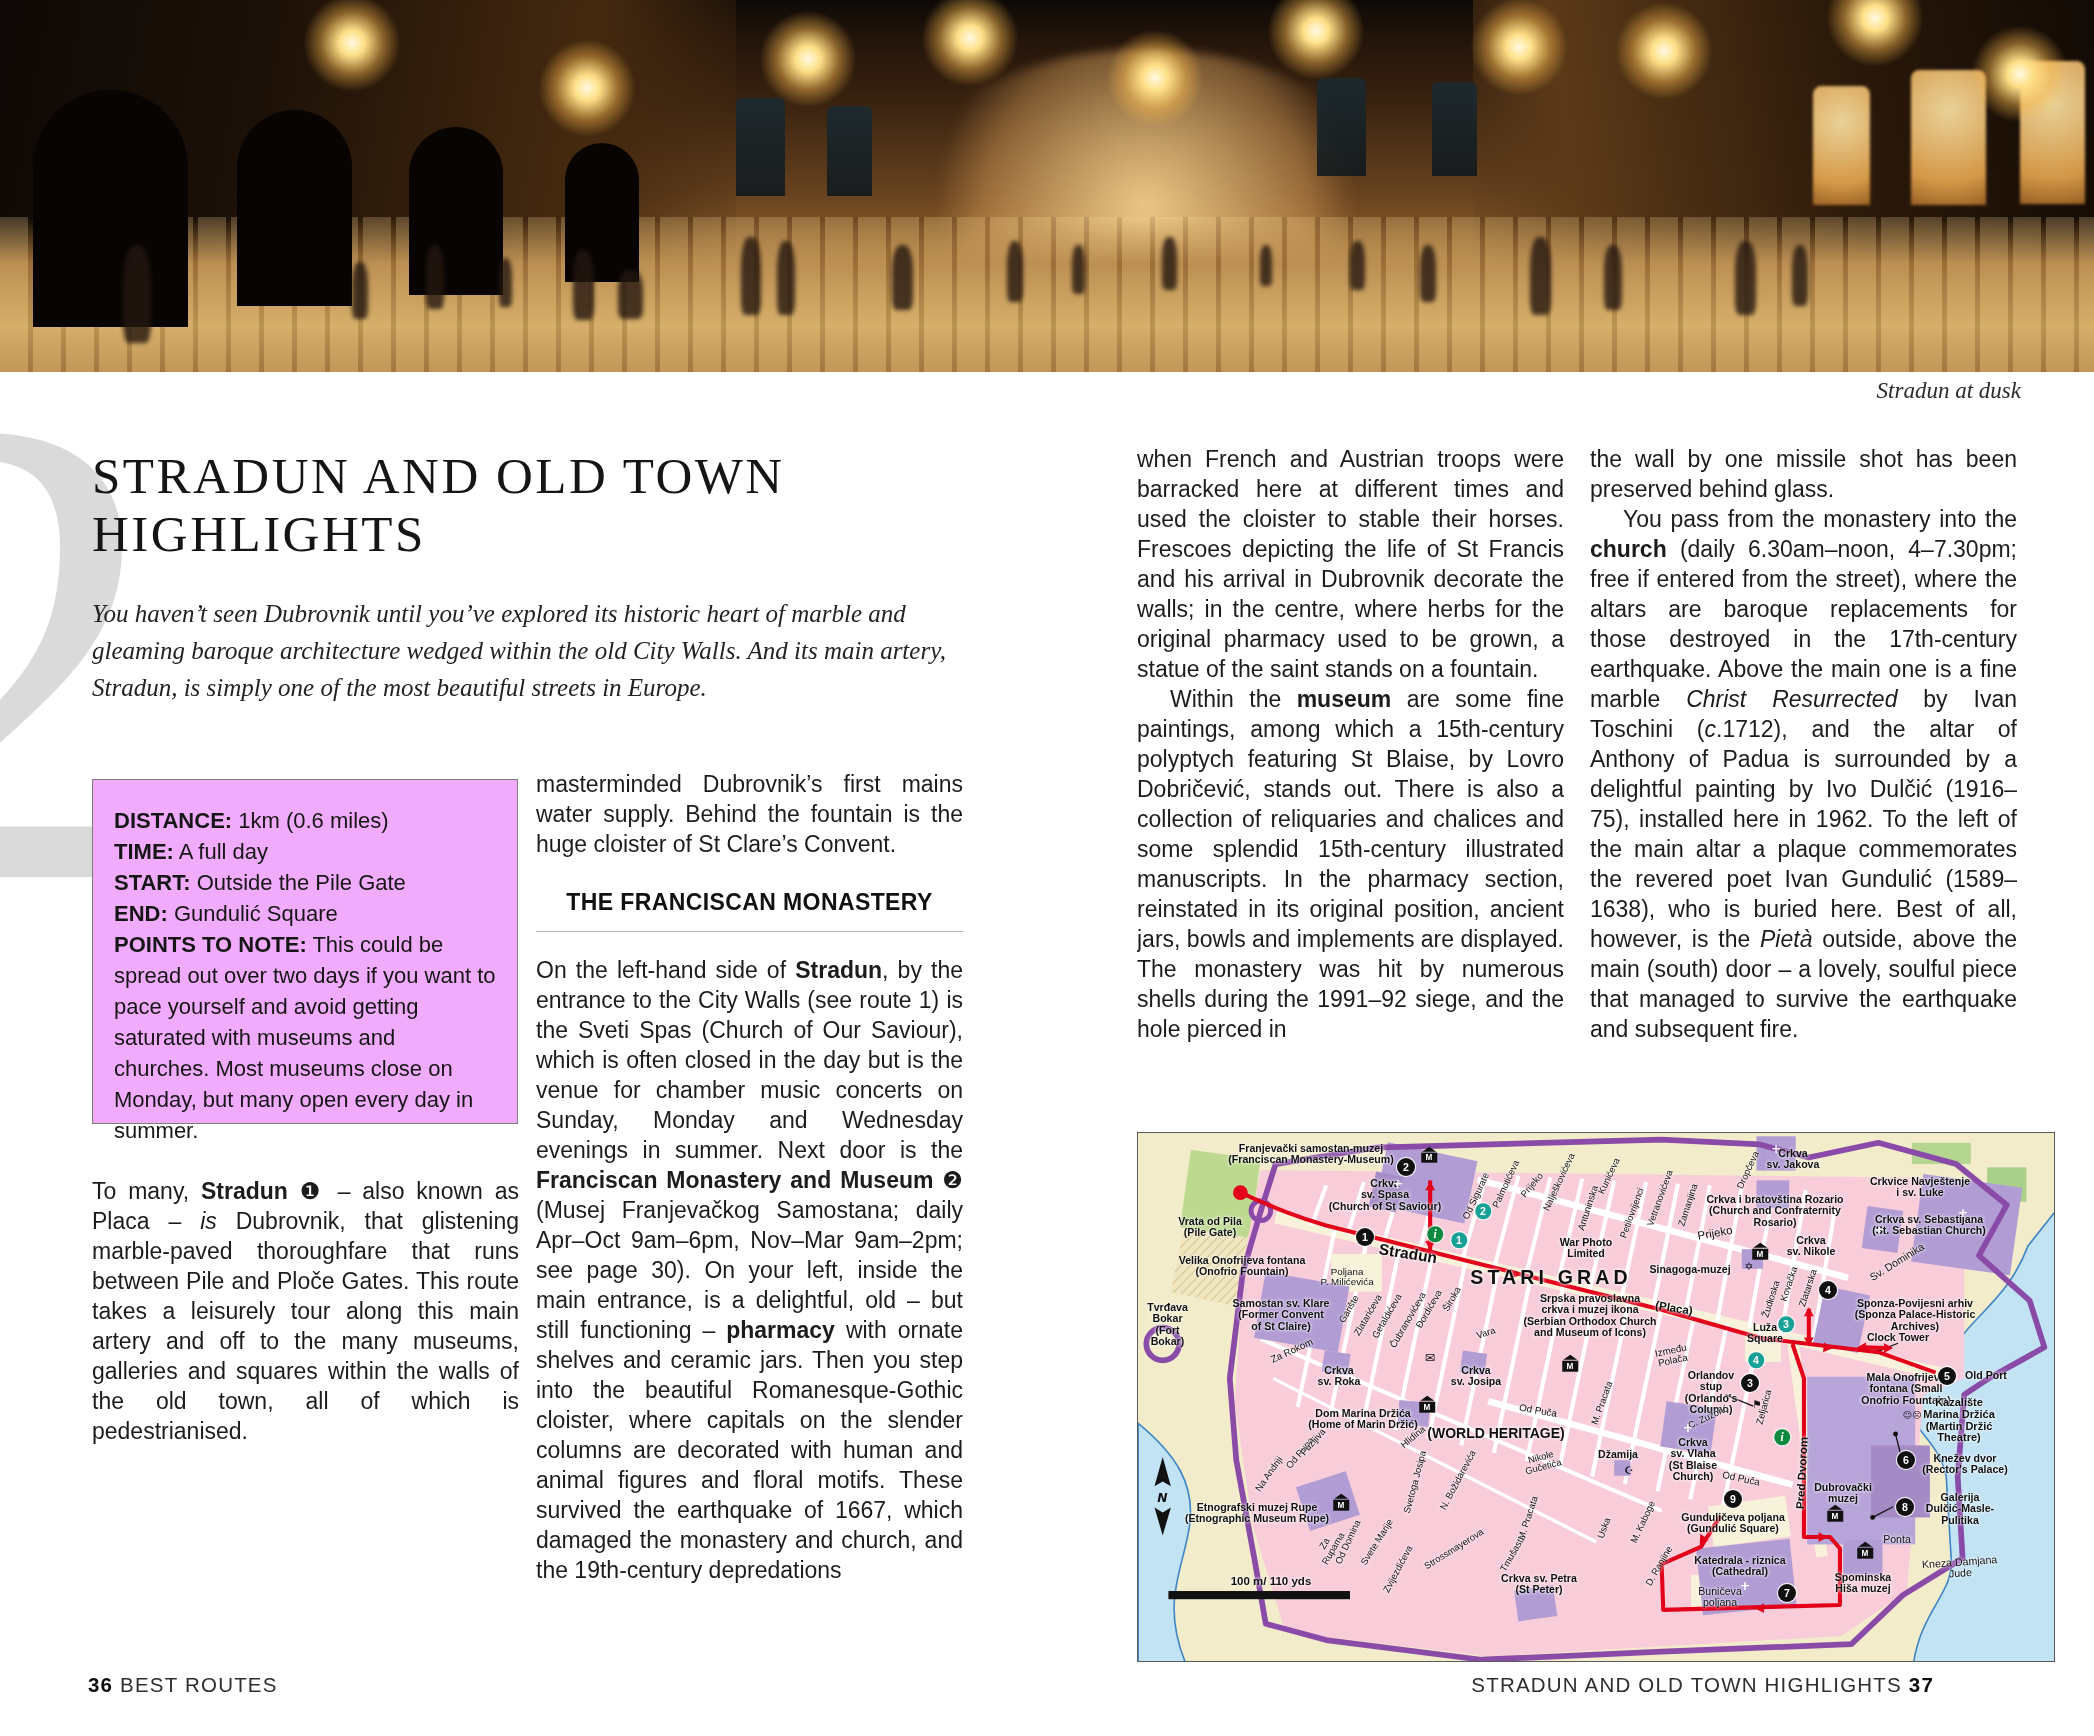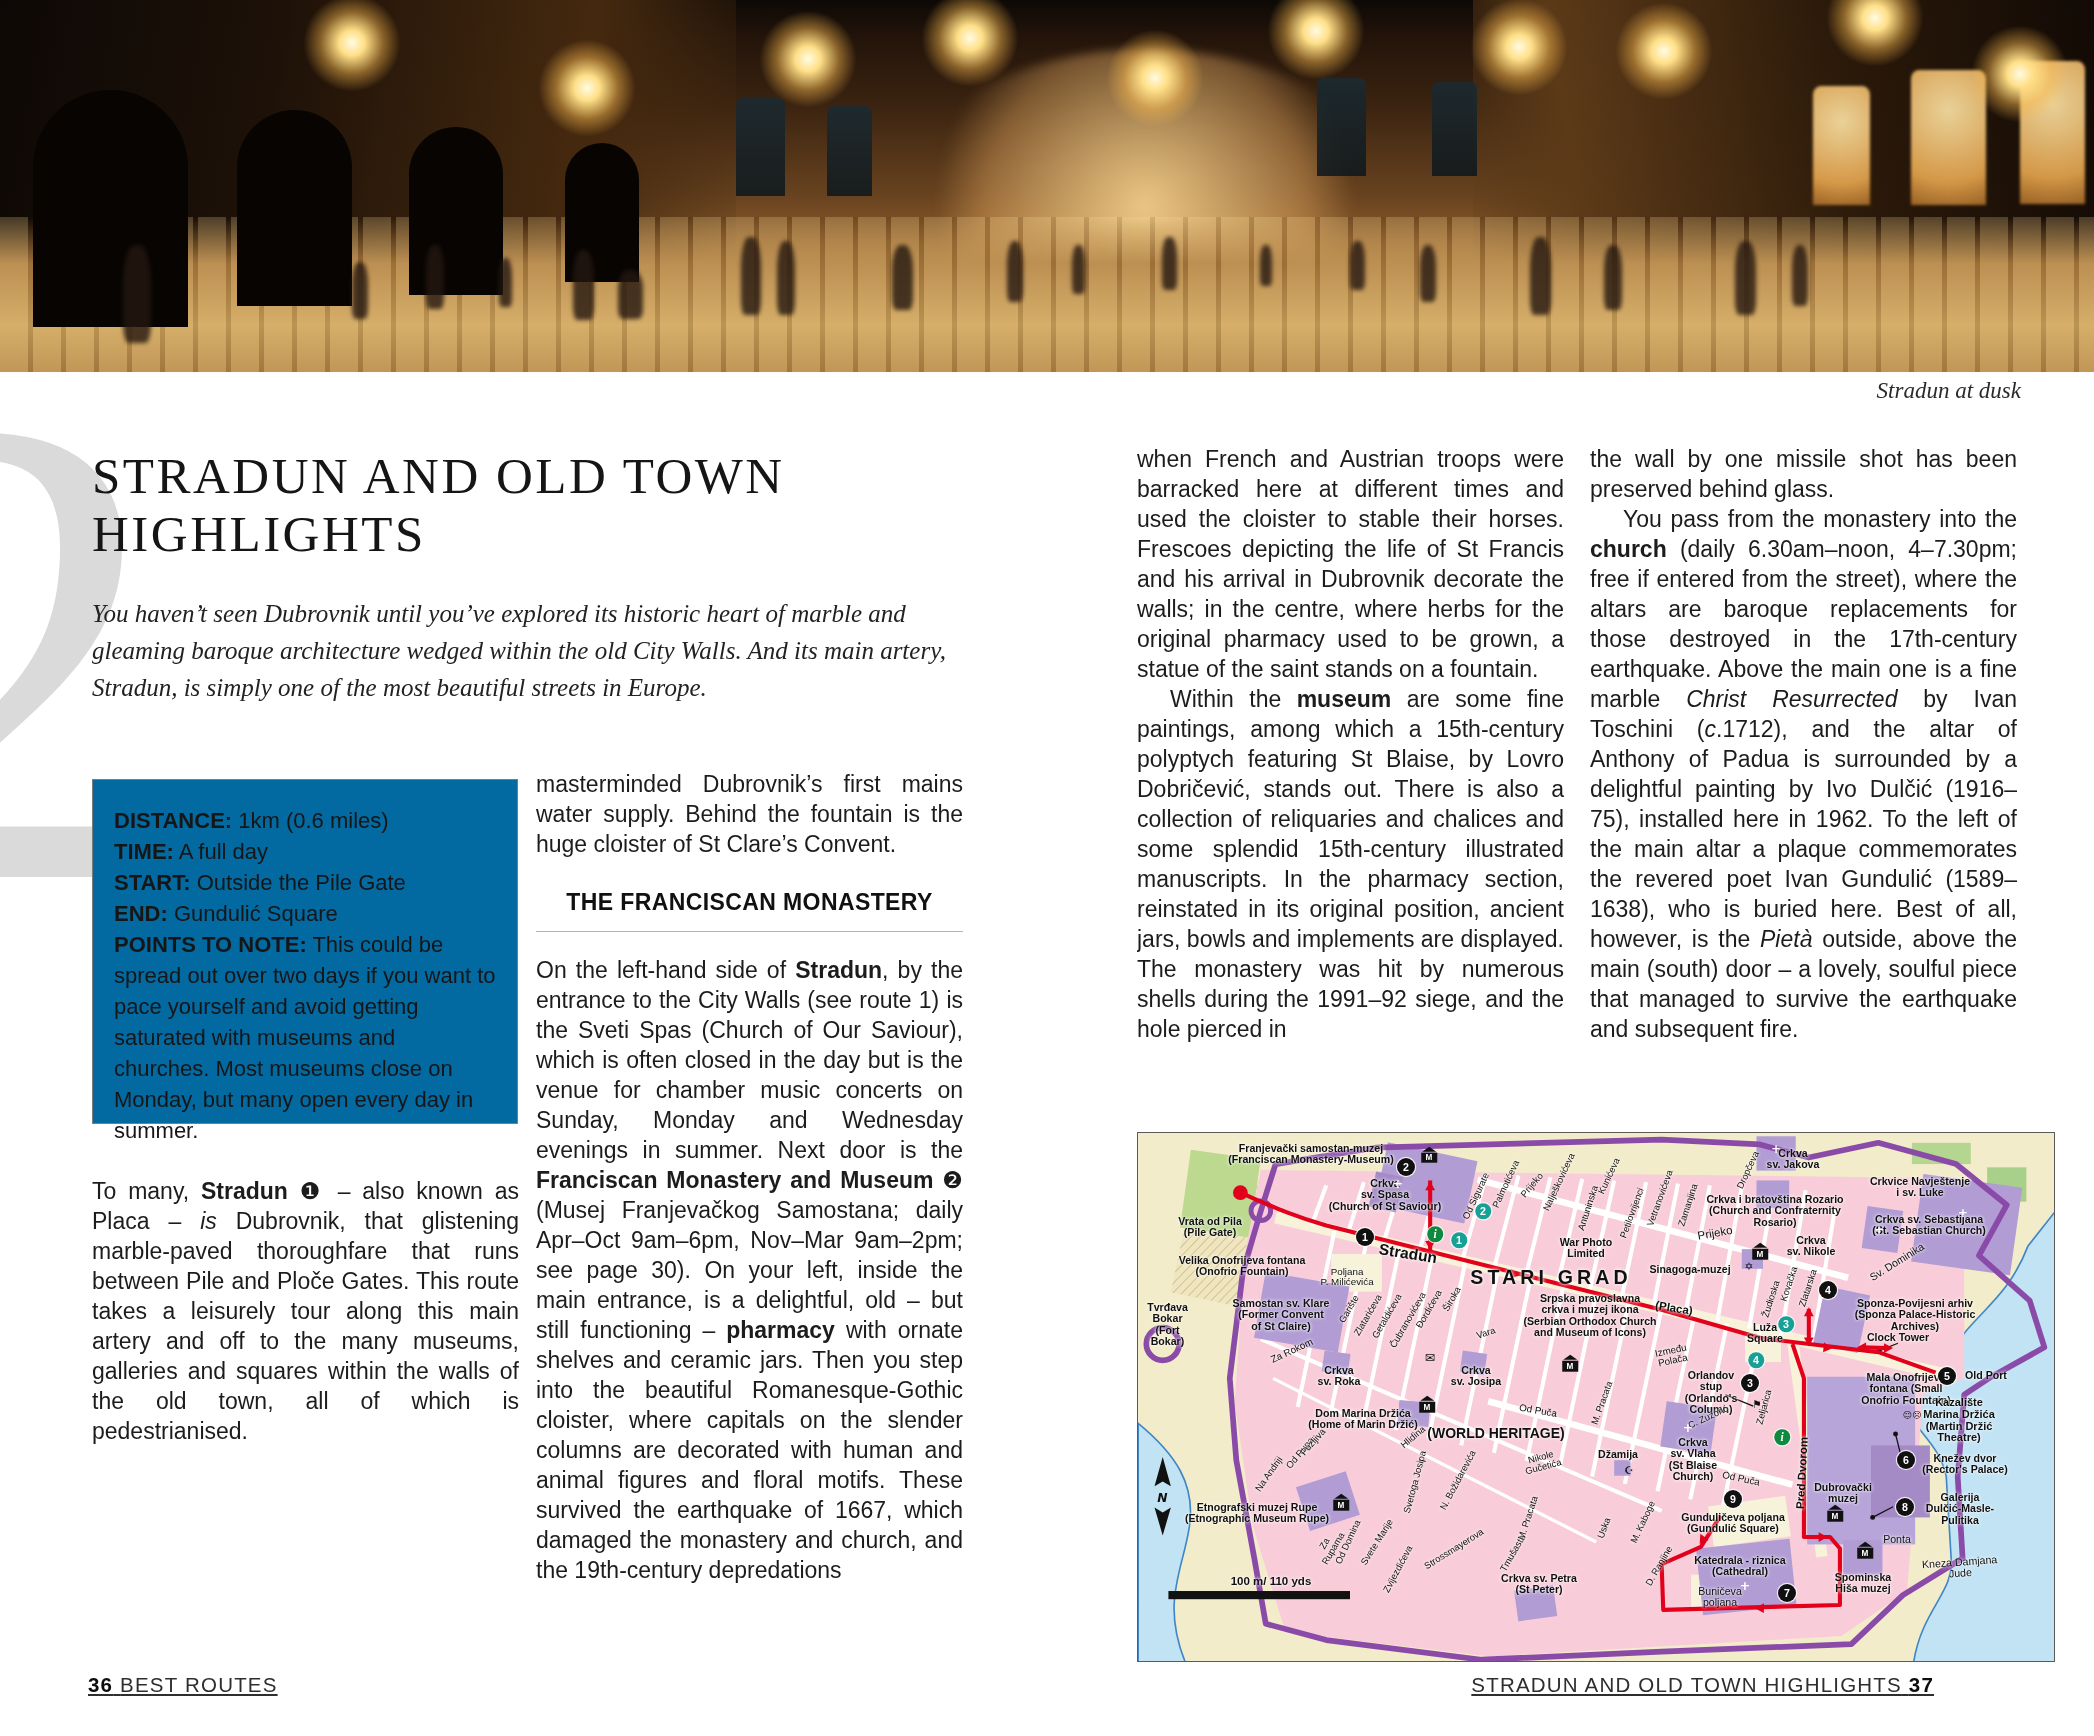--- a/index.html
+++ b/index.html
@@ -29,21 +29,21 @@
   
   #caption{position:absolute;right:74px;top:377px;font:italic 23px/1.2 "Liberation Serif",serif;color:#2b2b2b;}
   #bignum{position:absolute;left:-168px;top:315px;z-index:1;font:400 671px/1 "Liberation Serif",serif;color:#dadada;}
   #title{position:absolute;left:92px;top:448px;width:941px;z-index:2;
          font:400 51px/1.13 "Liberation Serif",serif;letter-spacing:2.5px;color:#151515;}
   #intro{position:absolute;left:92px;top:595px;width:896px;z-index:2;
          font:italic 25px/37px "Liberation Serif",serif;color:#222;}
 
   
   #infobox{position:absolute;left:92px;top:779px;width:426px;height:345px;z-index:2;box-sizing:border-box;
-           background:#0369a1;border:1.6px solid #7d7d7d;padding:24.5px 21px;
+           background:#f0abfc;border:1.6px solid #7d7d7d;padding:24.5px 21px;
            font:22px/31px "Liberation Sans",sans-serif;color:#161616;}
   #infobox p{margin:0;}
   #infobox b{font-weight:700;}
 
   
   .bodycol{position:absolute;width:427px;font:23px/30px "Liberation Sans",sans-serif;
            color:#1c1c1c;text-align:justify;overflow:hidden;}
   .bodycol p{margin:0;}
   .bodycol p.ind{text-indent:33px;}
   #col1{left:92px;top:1176px;height:458px;}
@@ -67,21 +67,21 @@
   .mk.black{width:18px;height:18px;background:#101010;}
   .mk.teal{width:15.5px;height:15.5px;background:#17a096;}
   .mk.info{width:15.5px;height:15.5px;background:#0d8a3f;font:700 italic 11.5px "Liberation Serif",serif;}
   .mg{position:absolute;color:#111;font-family:"DejaVu Sans","Liberation Sans",sans-serif;font-weight:700;}
   .mg.museum{width:15.5px;height:10.6px;background:#111;color:#fff;display:flex;align-items:center;justify-content:center;
              font:700 8.2px "Liberation Sans",sans-serif;}
   .mg.museum:before{content:"";position:absolute;top:-5.7px;left:50%;transform:translateX(-50%);
              border:7.4px solid transparent;border-bottom:5.7px solid #111;border-top:0;}
 
   
-  .footer{position:absolute;top:1673px;font:20.5px/1.2 "Liberation Sans",sans-serif;letter-spacing:1.2px;color:#2e2e2e;text-decoration:underline;}
+  .footer{position:absolute;top:1673px;font:20.5px/1.2 "Liberation Sans",sans-serif;letter-spacing:1.2px;color:#2e2e2e;}
   .footer b{font-weight:700;color:#0d0d0d;}
   #footer-left{left:88px;}
   #footer-right{right:161px;text-align:right;}
 </style>
 </head>
 <body>
 
 <div id="page">
 
   <div id="hero">

